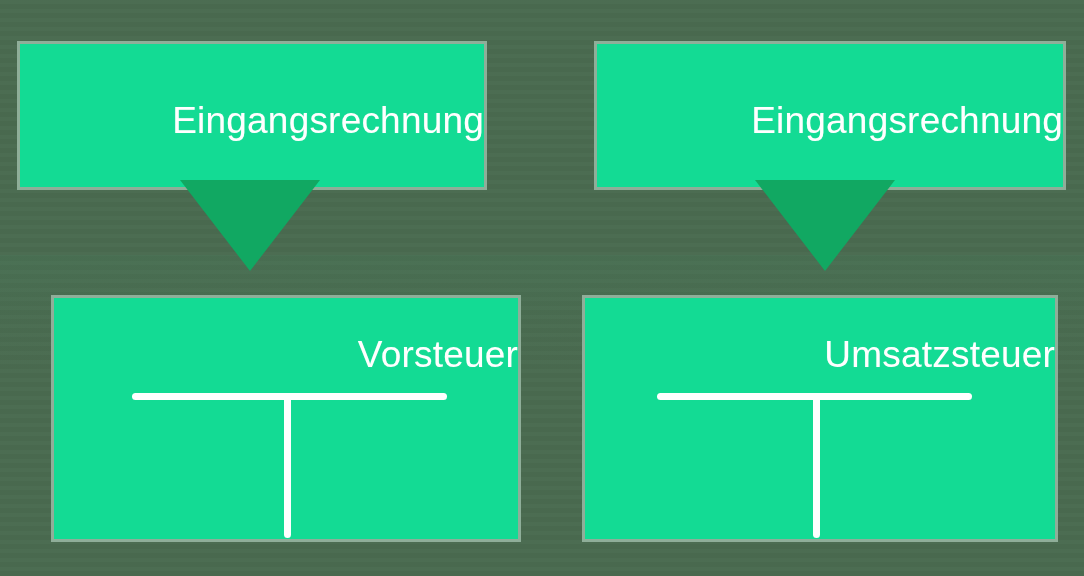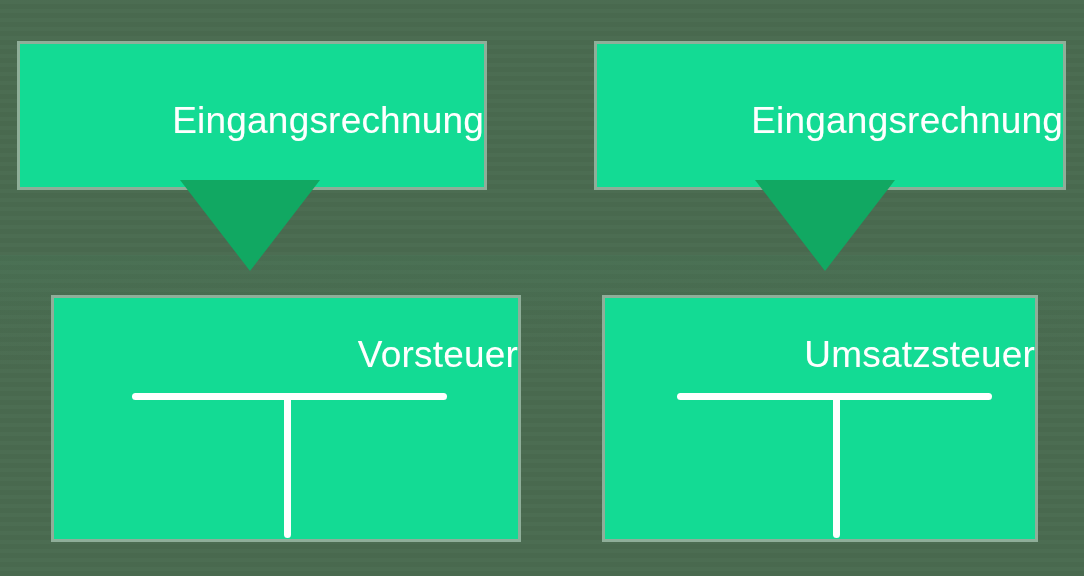--- a/index.html
+++ b/index.html
@@ -61,21 +61,21 @@
     letter-spacing: 0.2px;
     line-height: 1;
     white-space: nowrap;
     text-shadow: 0 0 1px rgba(255,255,255,0.25);
   }
 
   
   #box-eingangsrechnung { left: 17px;  top: 41px;  width: 470px; height: 149px; }
   #box-ausgangsrechnung { left: 594px; top: 41px;  width: 472px; height: 149px; }
   #box-vorsteuer        { left: 17px;  top: 295px; width: 470px; height: 247px; margin-left: 34px; }
-  #box-umsatzsteuer     { left: 602px; top: 295px; width: 436px; height: 247px; }
+  #box-umsatzsteuer     { left: 582px; top: 295px; width: 476px; height: 247px; }
 
   #box-eingangsrechnung .box-label,
   #box-ausgangsrechnung .box-label { top: 58px; }
 
   #box-vorsteuer .box-label,
   #box-umsatzsteuer .box-label { top: 38px; }
 
   
   .arrow-down {
     position: absolute;

